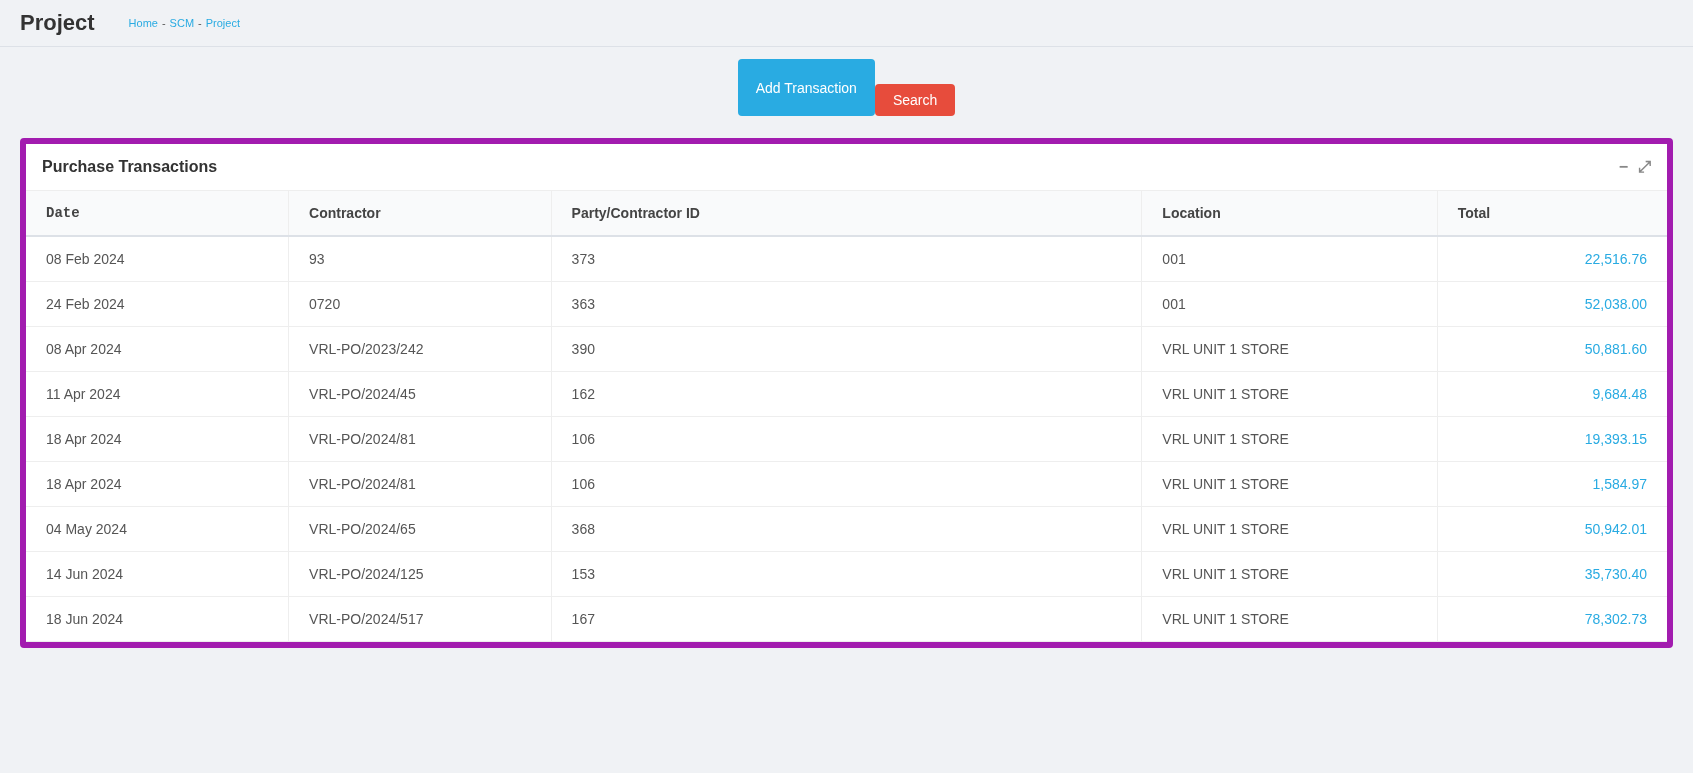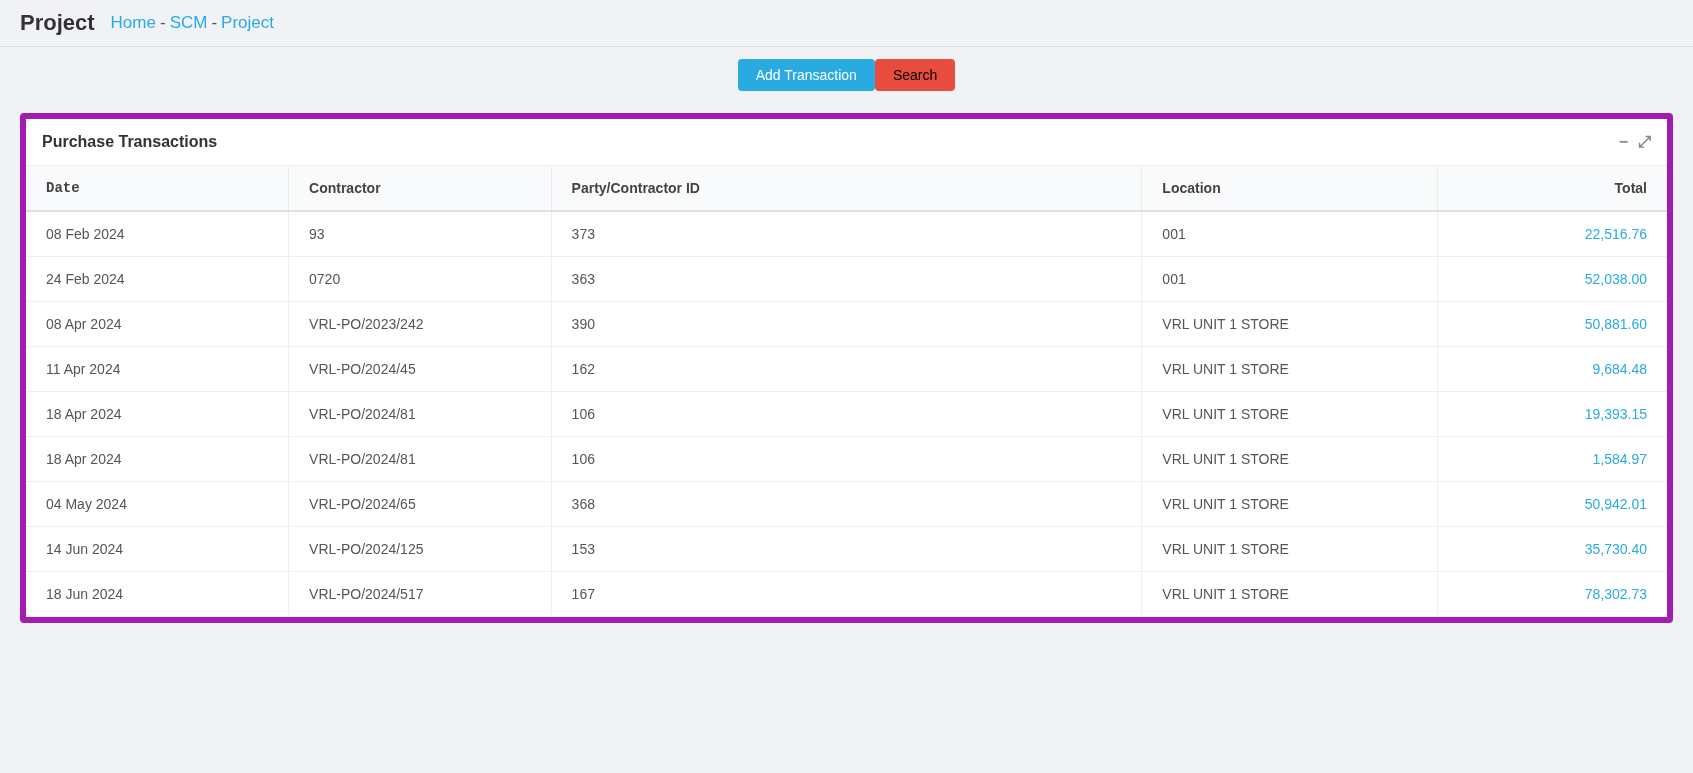--- a/index.html
+++ b/index.html
@@ -12,32 +12,33 @@
       background-color: #f0f2f5;
       color: #333;
       font-size: 14px;
     }
     .top-bar {
       background-color: #f0f2f5;
       padding: 10px 20px;
       display: flex;
       align-items: center;
       border-bottom: 1px solid #dde1e7;
+      gap: 18px;
     }
     .top-bar-title {
       font-size: 22px;
       font-weight: bold;
       color: #333;
       margin-right: 16px;
     }
     .breadcrumb {
       display: flex;
       align-items: center;
       gap: 4px;
-      font-size: 17px;
+      font-size: 11px;
     }
     .breadcrumb a {
       color: #29abe2;
       text-decoration: none;
     }
     .breadcrumb span {
       color: #555;
     }
     .toolbar {
       display: flex;
@@ -50,26 +51,27 @@
       background-color: #29abe2;
       color: white;
       border: none;
       padding: 8px 18px;
       border-radius: 4px;
       cursor: pointer;
       font-size: 14px;
     }
     .btn-search {
       background-color: #e74c3c;
-      color: #000000;
+      color: #ffffff;
       border: none;
       padding: 8px 18px;
       border-radius: 4px;
       cursor: pointer;
       font-size: 14px;
+      margin-top: 25px;
     }
     .main-content {
       padding: 10px 20px;
     }
     .panel {
       background-color: #fff;
       border: 6px solid #a21caf;
       border-radius: 4px;
     }
     .panel-header {
@@ -109,21 +111,21 @@
     thead th {
       padding: 14px 20px;
       text-align: left;
       font-weight: bold;
       color: #444;
       font-size: 14px;
       border-right: 1px solid #eee;
     }
     thead th:last-child {
       border-right: none;
-      text-align: right;
+      text-align: left;
     }
     tbody tr {
       border-bottom: 1px solid #eee;
     }
     tbody td {
       padding: 14px 20px;
       color: #555;
       font-size: 14px;
       border-right: 1px solid #eee;
     }

